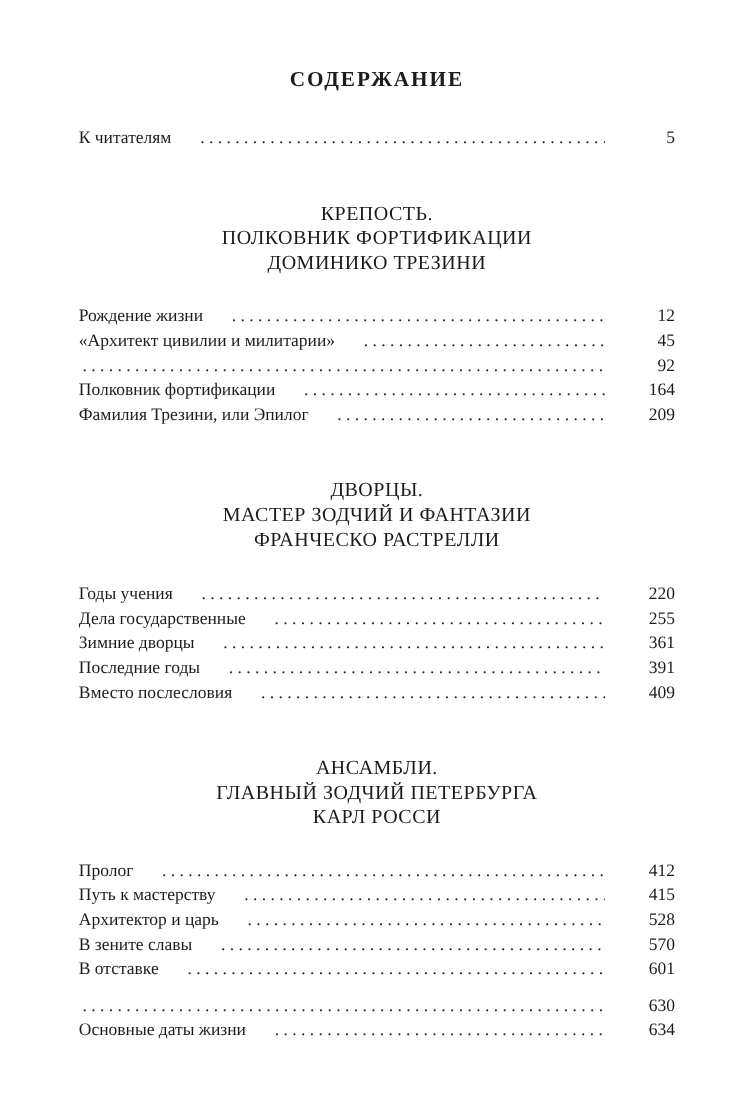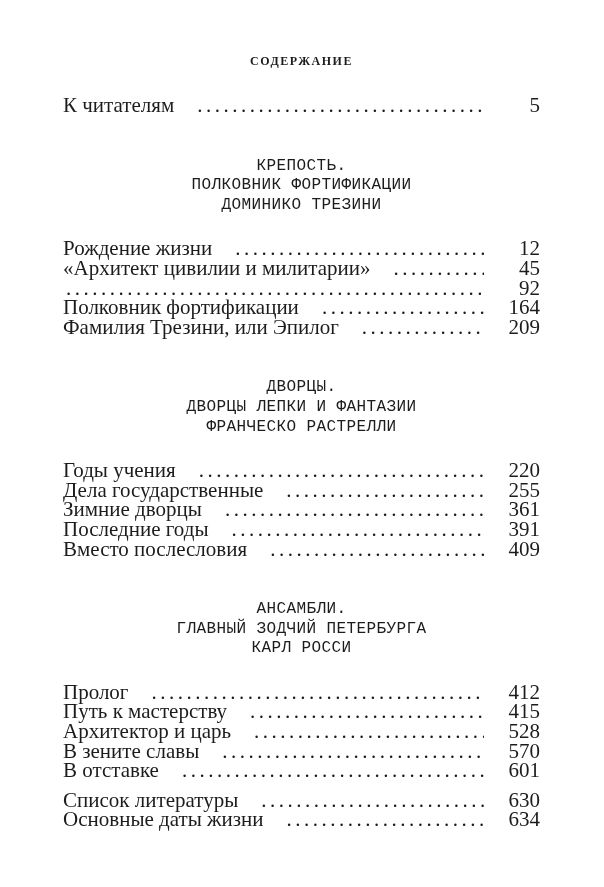--- a/index.html
+++ b/index.html
@@ -14,28 +14,28 @@
     color: #1c1c1c;
     overflow: hidden;
   }
   .page-wrap {
     padding: 54px 64px 0 63px;
     box-sizing: border-box;
   }
   .doc-title {
     text-align: center;
     font-weight: bold;
-    font-size: 12px;
+    font-size: 17px;
     letter-spacing: 1.5px;
     margin: 0 0 27px 0;
   }
   .toc-row {
     display: flex;
     align-items: baseline;
-    font-size: 21px;
+    font-size: 14px;
     line-height: 19.6px;
     gap: 20px;
   }
   .toc-label {
     white-space: nowrap;
     flex: none;
   }
   .dot-leader {
     flex: 1 1 auto;
     overflow: hidden;
@@ -51,21 +51,20 @@
     min-width: 36px;
     text-align: right;
     white-space: nowrap;
   }
   .section-heading {
     text-align: center;
     font-size: 16px;
     line-height: 19.6px;
     letter-spacing: 0.4px;
     margin: 41px 0 24px 0;
-    font-family: Liberation Mono, monospace;
   }
   .preface-block {
     margin-bottom: 0;
   }
   .footer-block {
     margin-top: 10px;
   }
 </style>
 </head>
 <body>
@@ -109,21 +108,21 @@
     </div>
     <div class="toc-row">
       <span class="toc-label">Фамилия Трезини, или Эпилог</span>
       <span class="dot-leader"></span>
       <span class="page-num">209</span>
     </div>
   </div>
 
   <div class="section-heading">
     <div>ДВОРЦЫ.</div>
-    <div>ДВОРЦЫ ЛЕПКИ И ФАНТАЗИИ</div>
+    <div>МАСТЕР ЗОДЧИЙ И ФАНТАЗИИ</div>
     <div>ФРАНЧЕСКО РАСТРЕЛЛИ</div>
   </div>
   <div>
     <div class="toc-row">
       <span class="toc-label">Годы учения</span>
       <span class="dot-leader"></span>
       <span class="page-num">220</span>
     </div>
     <div class="toc-row">
       <span class="toc-label">Дела государственные</span>
@@ -175,21 +174,20 @@
     </div>
     <div class="toc-row">
       <span class="toc-label">В отставке</span>
       <span class="dot-leader"></span>
       <span class="page-num">601</span>
     </div>
   </div>
 
   <div class="footer-block">
     <div class="toc-row">
-      <span class="toc-label">Список литературы</span>
       <span class="dot-leader"></span>
       <span class="page-num">630</span>
     </div>
     <div class="toc-row">
       <span class="toc-label">Основные даты жизни</span>
       <span class="dot-leader"></span>
       <span class="page-num">634</span>
     </div>
   </div>
 

